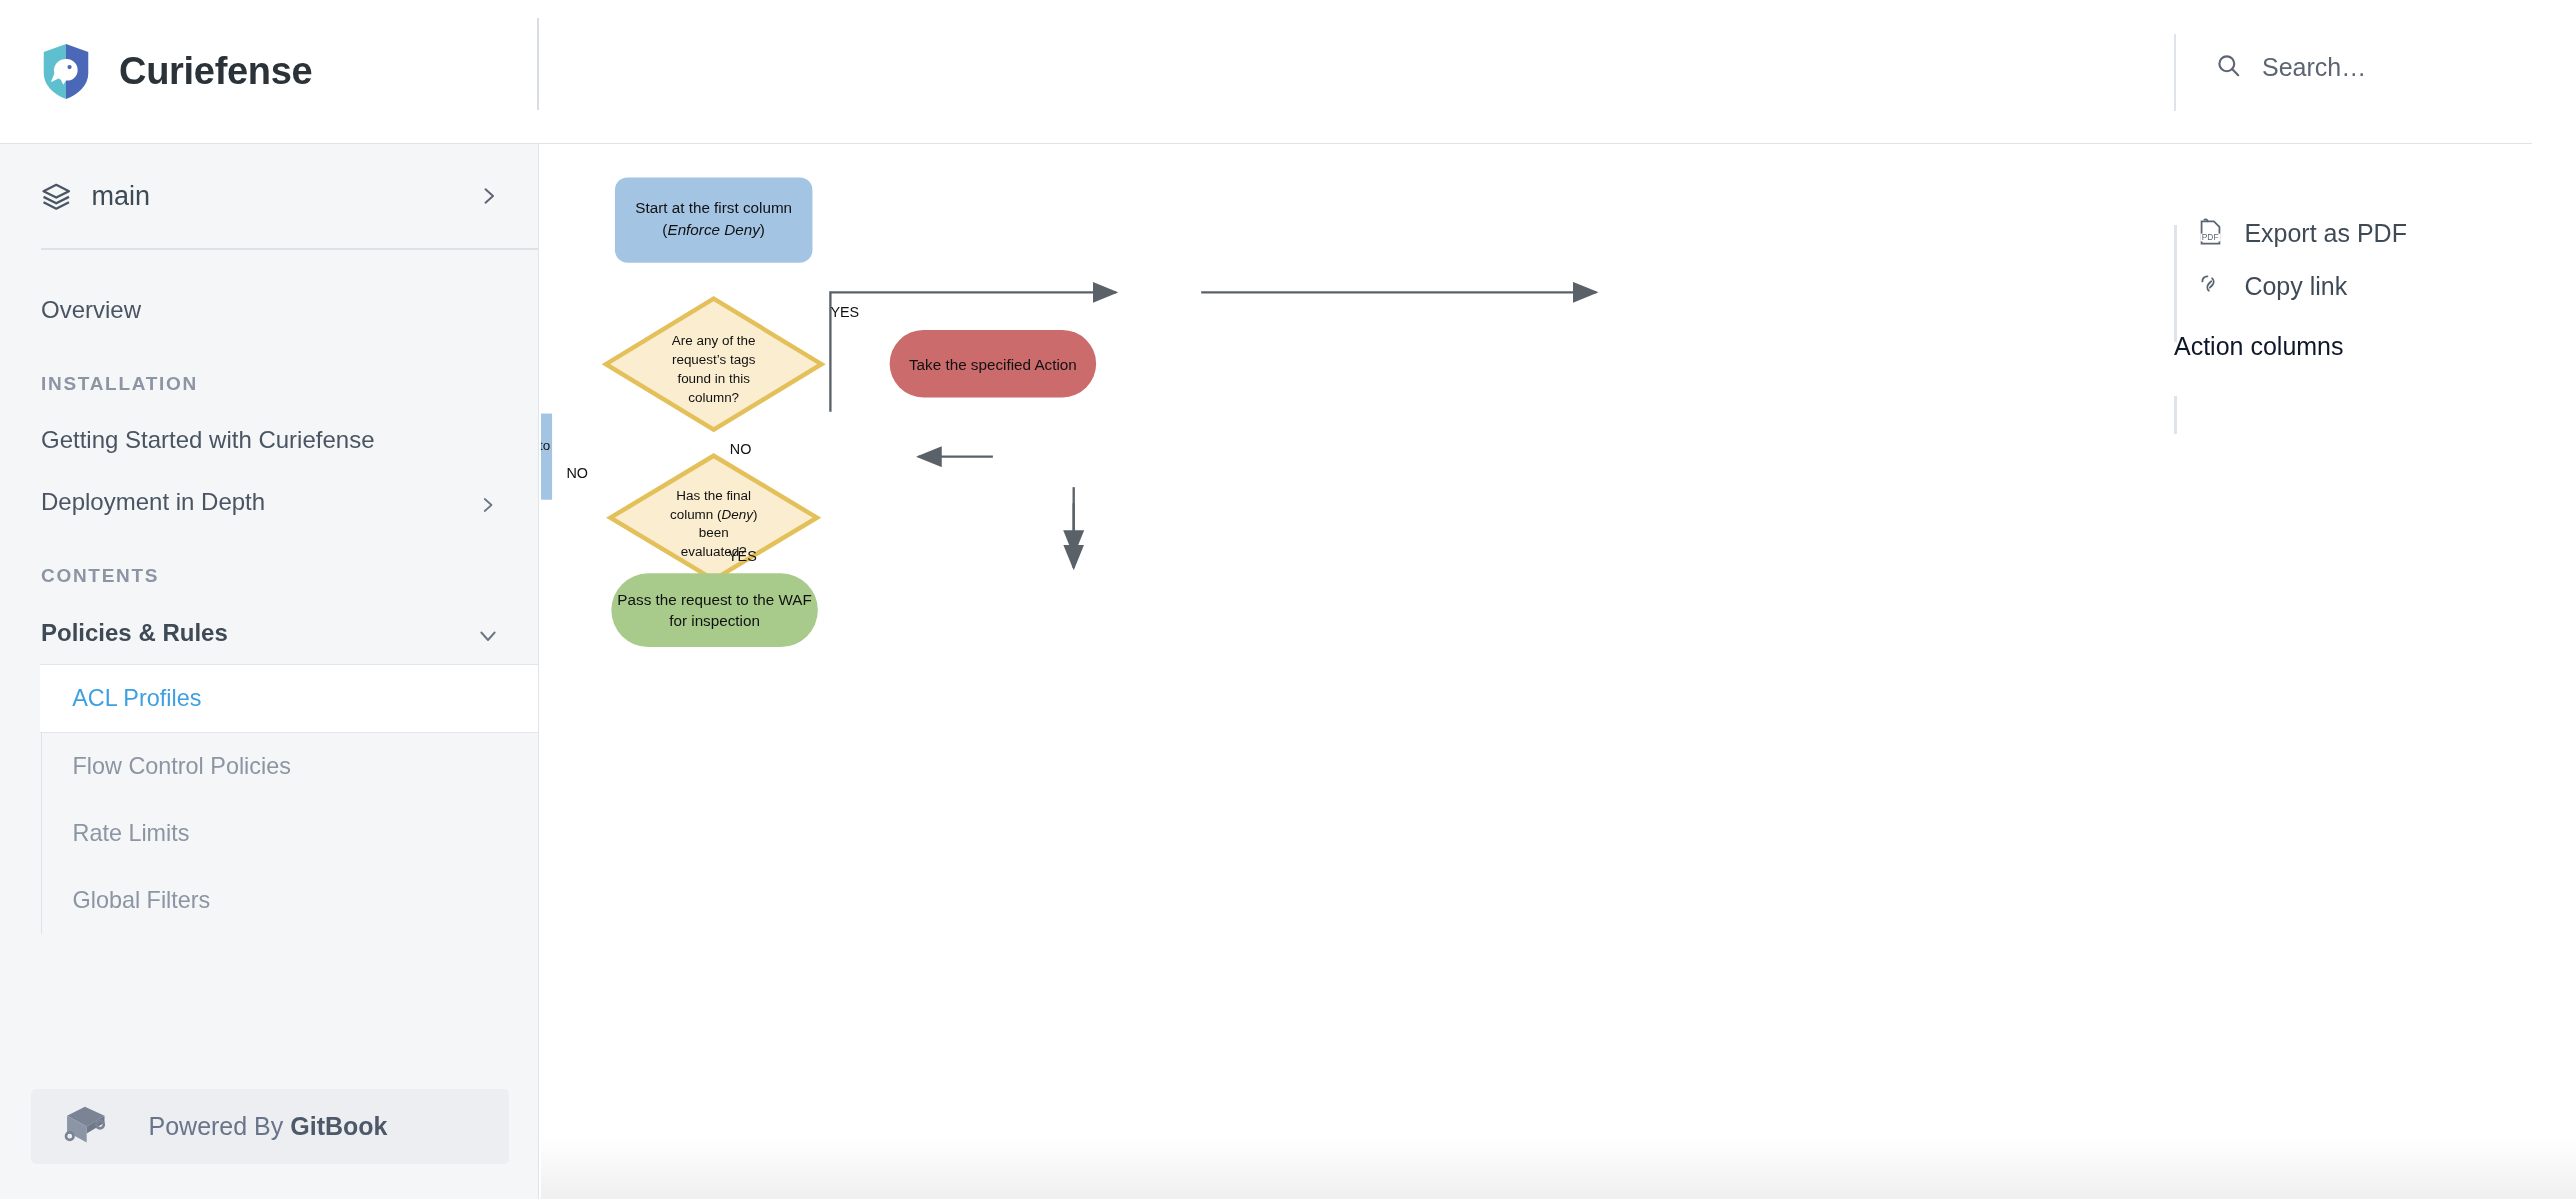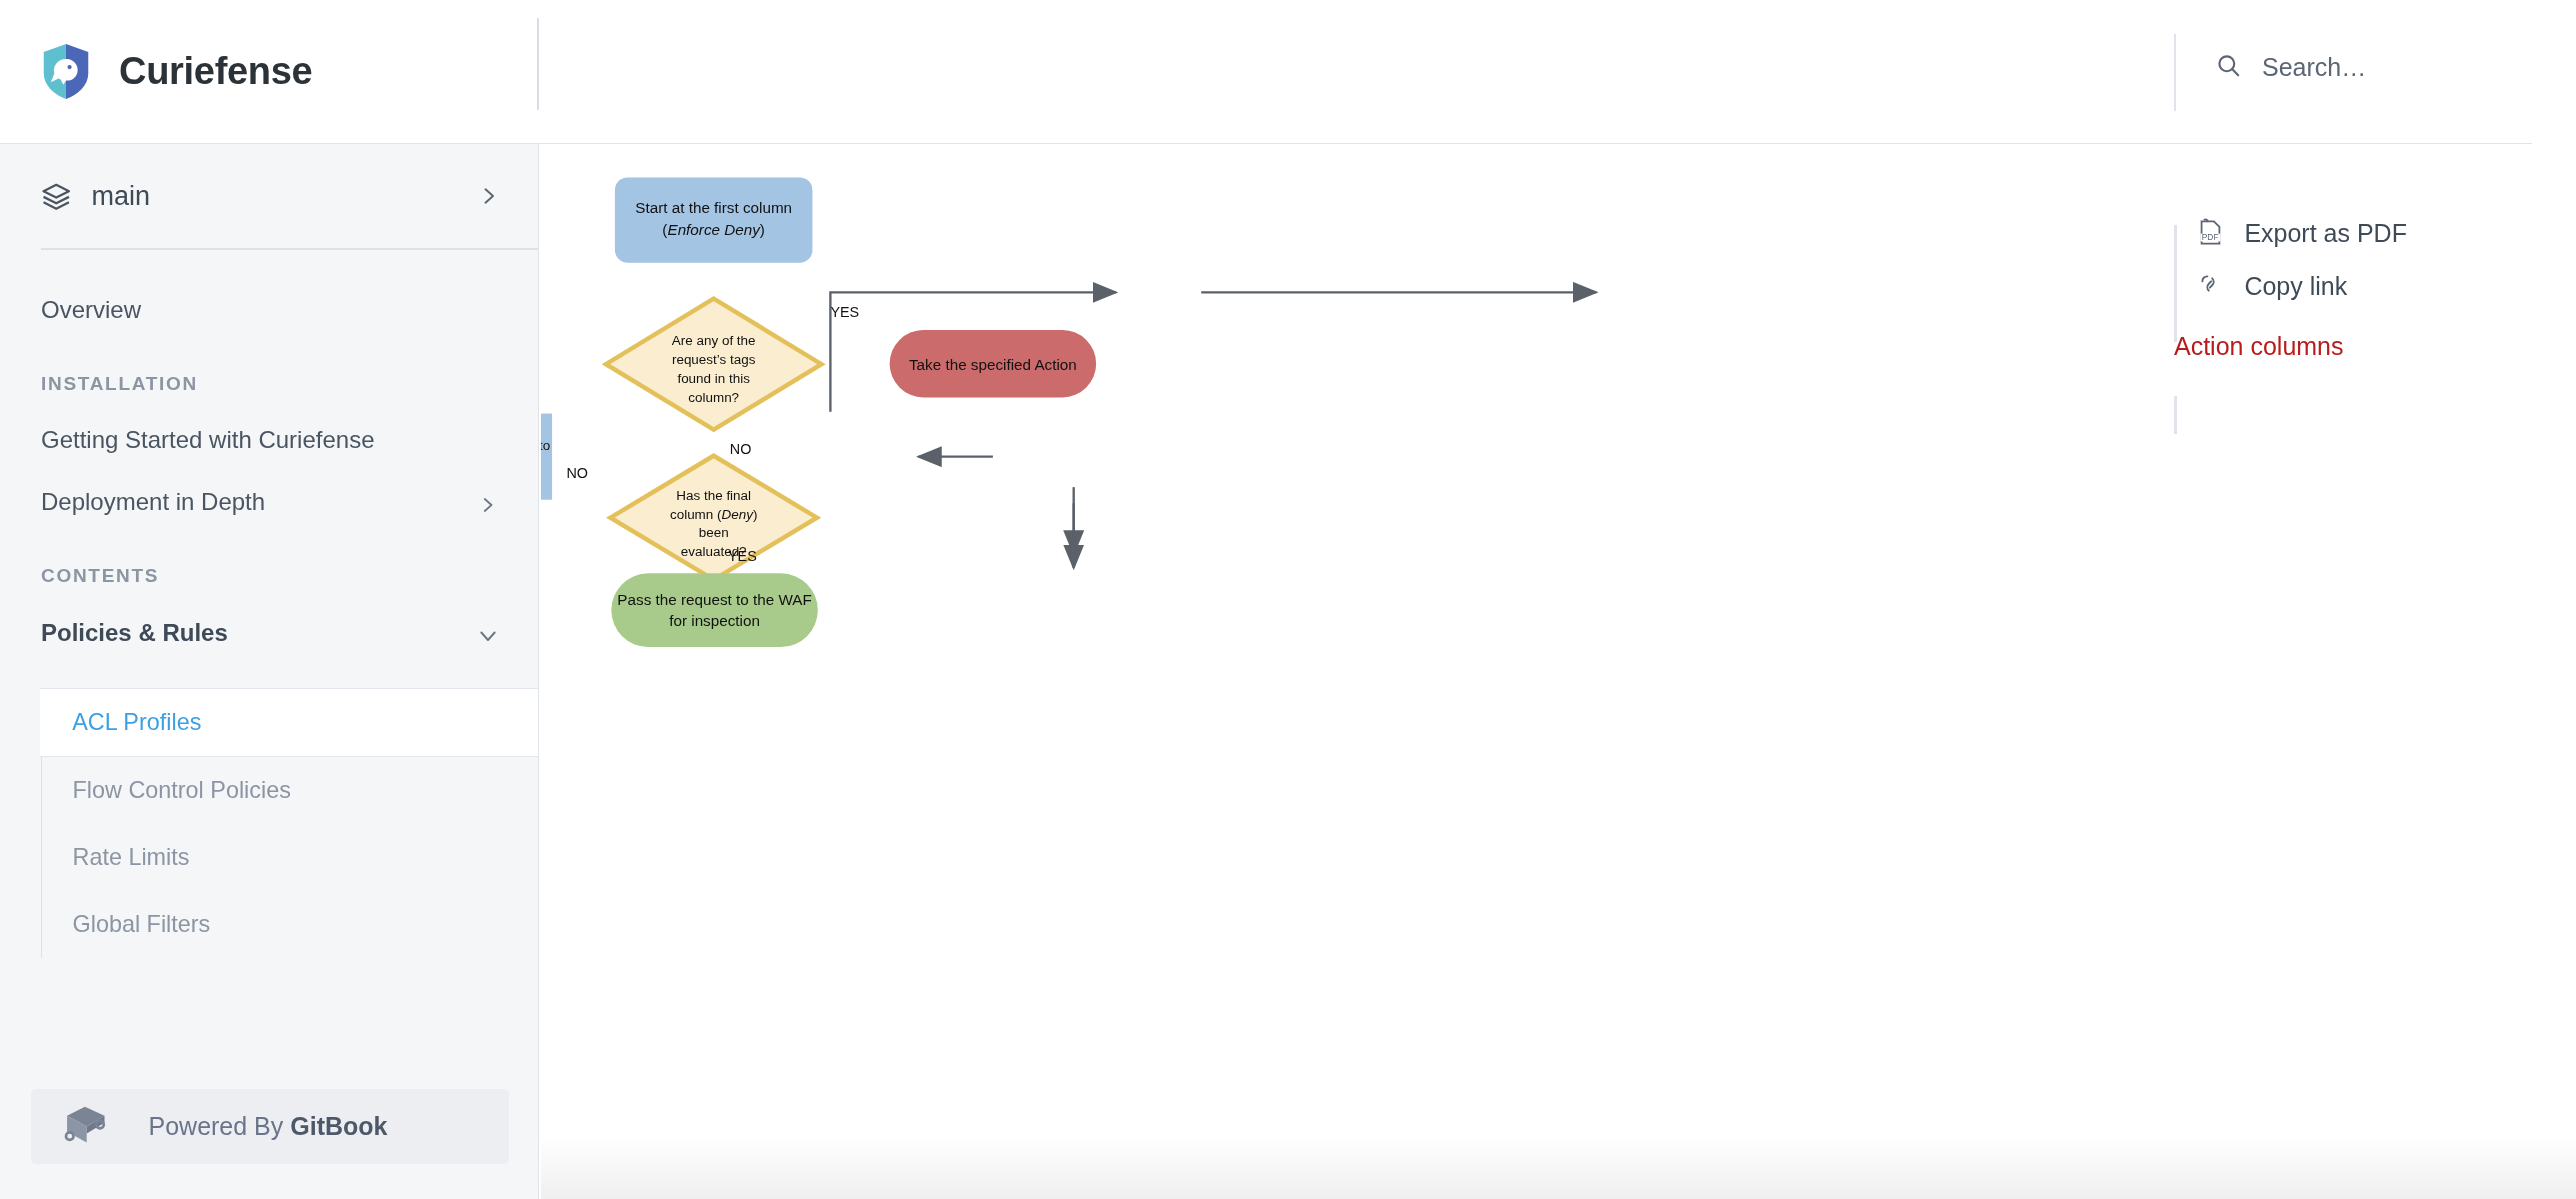--- a/index.html
+++ b/index.html
@@ -63,21 +63,21 @@
   .nav-section {
     font-size: 19px; letter-spacing: 1.7px; color: #8b95a3;
     font-weight: 600; padding: 32px 41px 14.4px 41px;
   }
   .group-head {
     font-size: 24px; color: #3f4a57; font-weight: 600;
     padding: 17px 40px 17px 41px; display: flex; align-items: center; cursor: pointer;
   }
   .group-head .lbl { flex: 1; }
   .sub-list {
-    margin-left: 41px; border-left: 1.8px solid #dde1e8; margin-top: 24px;
+    margin-left: 41px; border-left: 1.8px solid #dde1e8;
   }
   .sub-item {
     font-size: 23.4px; color: #8b95a3; padding: 20px 0 20px 30.5px; cursor: pointer;
   }
   .sub-item.active {
     background: #ffffff; color: #3da0e3;
     border-top: 1.8px solid #e3e7ed; border-bottom: 1.8px solid #e3e7ed;
     margin-left: -1.8px; padding-left: 32px;
     width: calc(100% + 1.8px);
   }
@@ -119,21 +119,21 @@
   }
   .rail-label { font-size: 25px; color: #3f4a57; }
   .rail-contents-head {
     display: flex; align-items: center; gap: 20px;
     padding: 10.8px 0 10.8px 23.4px; margin-top: 56px;
   }
   .rail-contents-title {
     font-size: 20px; letter-spacing: 1.9px; color: #7c8797; font-weight: 600;
   }
   .rail-toc { padding: 20px 0 0 0; cursor: pointer; }
-  .rail-toc-item { font-size: 25px; color: #b91c1c; }
+  .rail-toc-item { font-size: 25px; color: #0f172a; }
 
   .flow-text { font-family: "Liberation Sans", sans-serif; }
 </style>
 </head>
 <body>
 
 <div class="app">
 
   <div class="header">
     <div class="brand">

